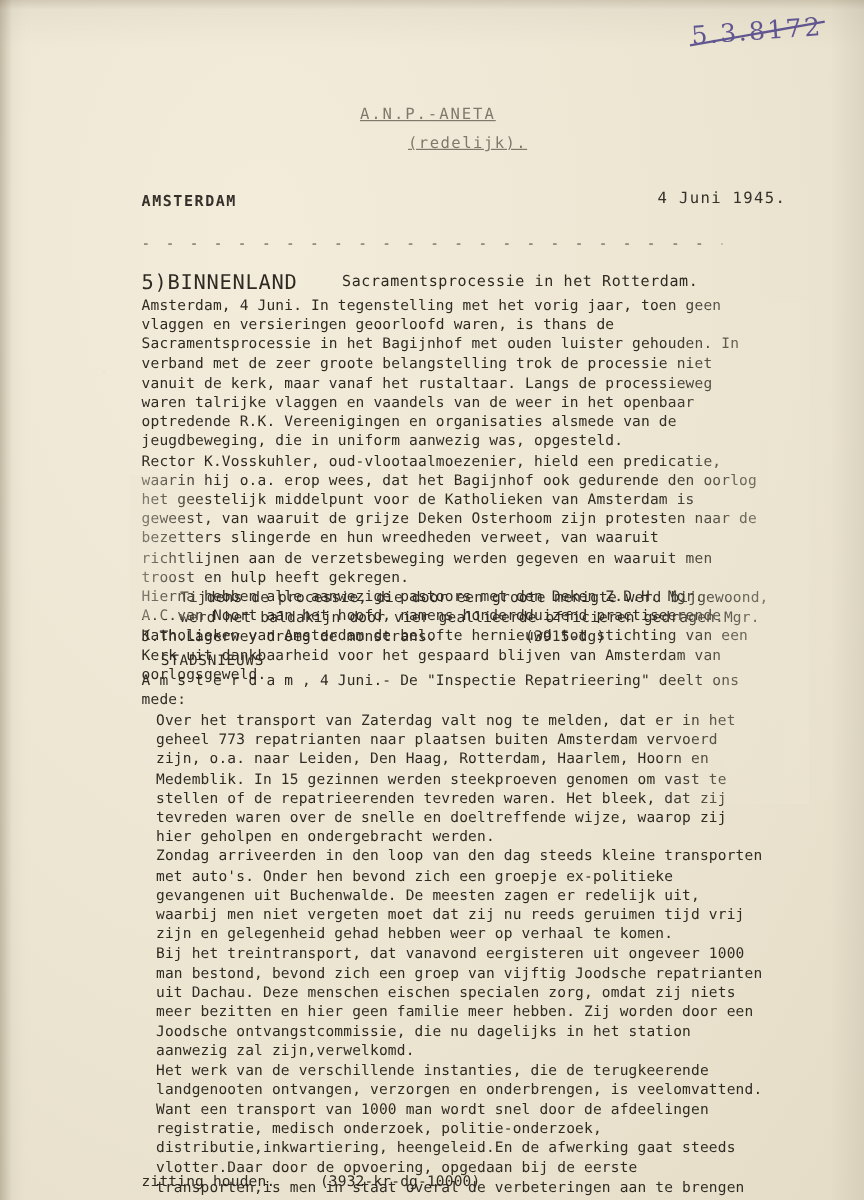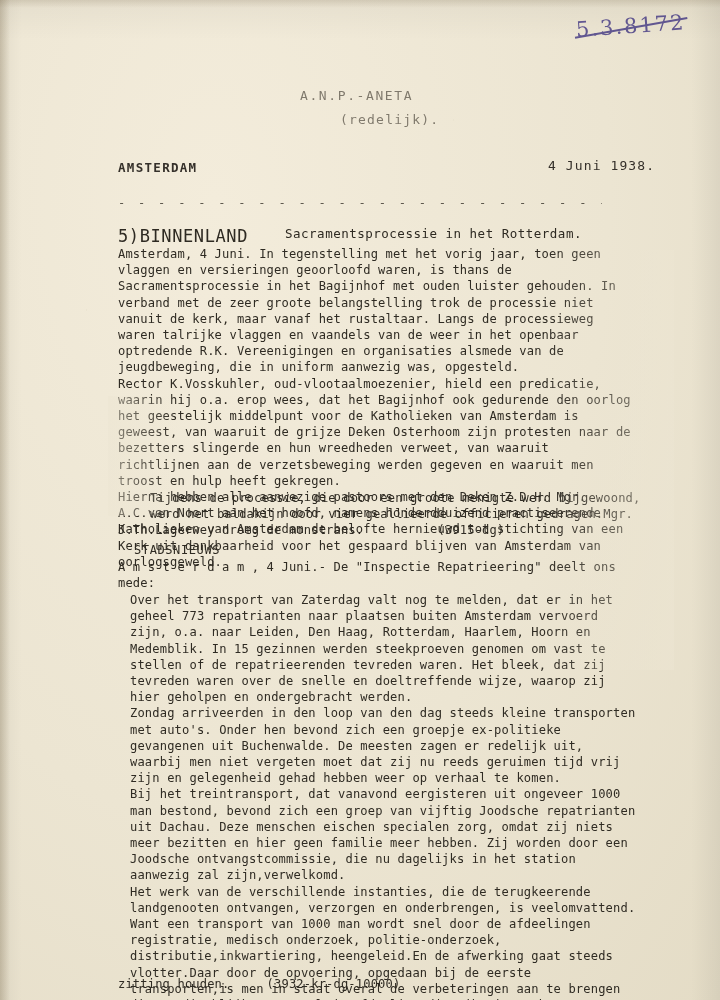--- a/index.html
+++ b/index.html
@@ -197,38 +197,38 @@
   }
   .fade-left {
     position: absolute;
     left: 108px;
     top: 396px;
     width: 70px;
     height: 120px;
     pointer-events: none;
     background: linear-gradient(90deg, rgba(236,229,210,0.5), rgba(236,229,210,0));
   }
-  .weak { opacity: 0.62; }
+  .weak { opacity: 0.62; text-decoration: underline; }
 </style>
 </head>
 <body>
 
 <div class="page">
   <div class="edge-left"></div>
   <div class="edge-top"></div>
   <div class="grain"></div>
 
   <div class="archive-mark">
     <span class="strike">5.3.8172</span>
   </div>
 
   <div class="typed masthead weak">A.N.P.-ANETA</div>
   <div class="typed copyright weak">(redelijk).</div>
   <div class="typed place">AMSTERDAM</div>
-  <div class="typed date">4 Juni 1938.</div>
+  <div class="typed date">4 Juni 1945.</div>
   <div class="rule">- - - - - - - - - - - - - - - - - - - - - - - - - - - - - - - - - - - - - - -</div>
 
   <div class="typed sec1-num">5)BINNENLAND</div>
   <div class="typed sec1-head">Sacramentsprocessie in het Rotterdam.</div>
 
   <div class="body-block" id="article1-body">Amsterdam, 4 Juni. In tegenstelling met het vorig jaar, toen geen vlaggen en versieringen geoorloofd waren, is thans de Sacramentsprocessie in het Bagijnhof met ouden luister gehouden. In verband met de zeer groote belangstelling trok de processie niet vanuit de kerk, maar vanaf het rustaltaar. Langs de processieweg waren talrijke vlaggen en vaandels van de weer in het openbaar optredende R.K. Vereenigingen en organisaties alsmede van de jeugdbeweging, die in uniform aanwezig was, opgesteld.
 Rector K.Vosskuhler, oud-vlootaalmoezenier, hield een predicatie, waarin hij o.a. erop wees, dat het Bagijnhof ook gedurende den oorlog het geestelijk middelpunt voor de Katholieken van Amsterdam is geweest, van waaruit de grijze Deken Osterhoom zijn protesten naar de bezetters slingerde en hun wreedheden verweet, van waaruit richtlijnen aan de verzetsbeweging werden gegeven en waaruit men troost en hulp heeft gekregen.
 Hierna hebben alle aanwezige pastoors met den Deken Z.D.H. Mgr. A.C.van Noort aan het hoofd, namens honderdduizend practiseerende Katholieken van Amsterdam de belofte hernieuwd tot stichting van een Kerk uit dankbaarheid voor het gespaard blijven van Amsterdam van oorlogsgeweld.</div>
   <div class="body-block" id="article1-tail">Tijdens de processie, die door een groote menigte werd bijgewoond, werd het baldakijn door vier geallieerde officieren gedragen.Mgr.</div>
   <div class="body-block" id="article1-sign">J.Th.Lagerwey droeg de monstrans.          (3915-dg)</div>

